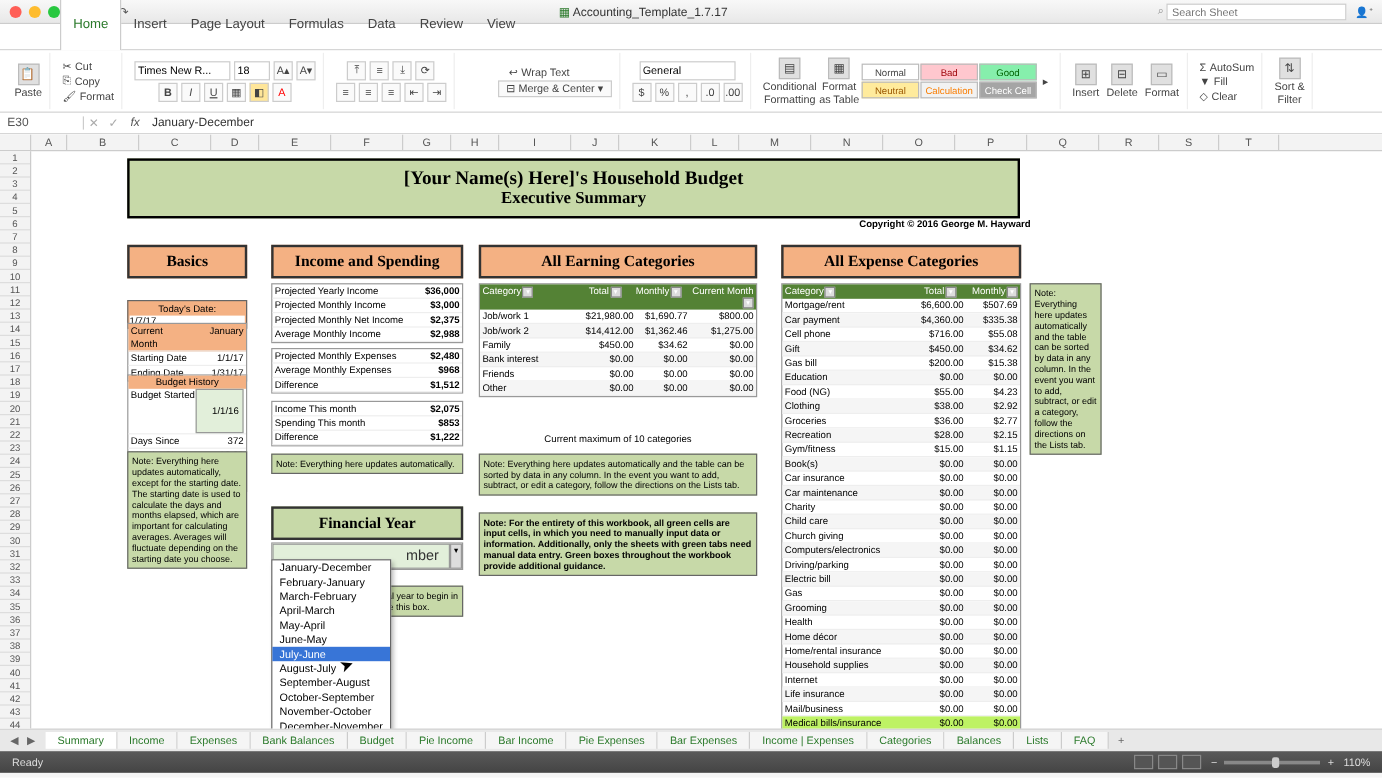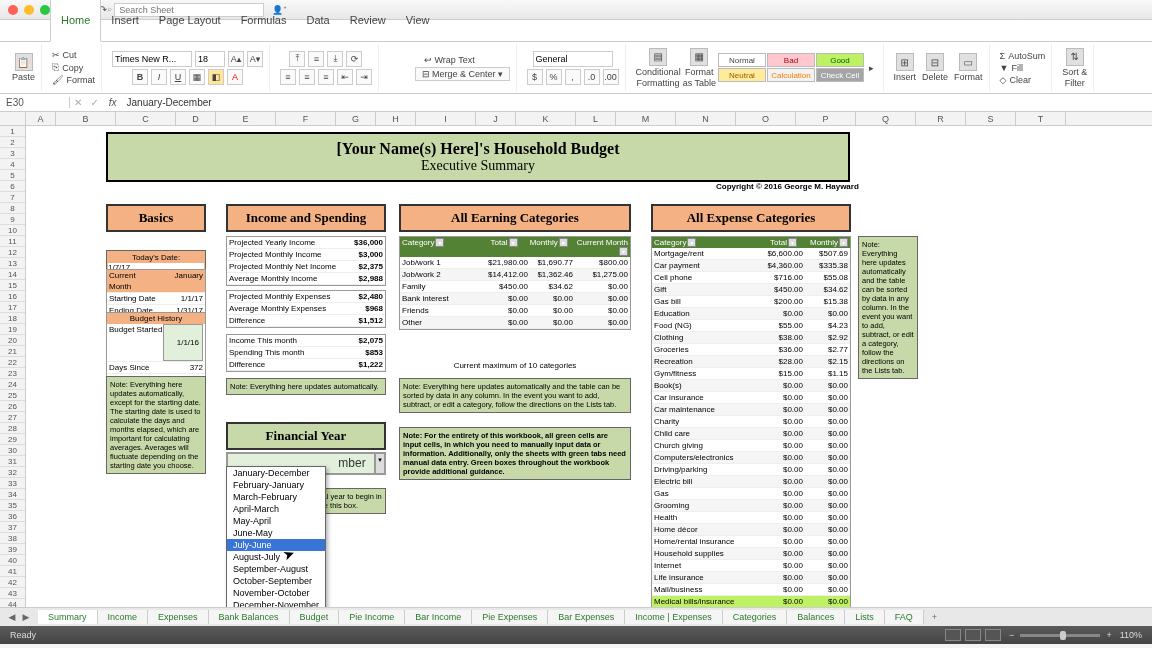--- a/index.html
+++ b/index.html
@@ -43,21 +43,21 @@
 .col-headers { display: flex; height: 14px; background:#f3f3f3; border-bottom:1px solid #ccc; }
 .corner { width:26px; border-right:1px solid #ccc;}
 .row-headers { position:absolute; top:14px; width:26px; background:#f3f3f3; border-right:1px solid #ccc;}
 .row-hdr { height:11px; border-bottom:1px solid #ddd; font-size:8px; color:#555; text-align:center; line-height:11px;}
 .cells { position:absolute; left:26px; top:14px; right:0; bottom:0; }
 
 
 .box { position:absolute; border:1px solid #999; }
 .title-box { background:#c7d9a8; border:2px solid #000; text-align:center; padding:6px;}
 .title-box .main { font-family:"Times New Roman",serif; font-size:16px; font-weight:bold;}
-.title-box .sub { font-family:"Times New Roman",serif; font-size:14px; font-weight:normal;}
+.title-box .sub { font-family:"Times New Roman",serif; font-size:14px; font-weight:bold;}
 .section-hdr { background:#f4b183; border:2px solid #333; text-align:center; font-family:"Times New Roman",serif; font-size:13px; padding:4px; font-weight:bold;}
 .sub-hdr { background:#c7d9a8; font-size:8px; text-align:center; padding:1px; border:1px solid #999;}
 .data-row { display:flex; font-size:8px; border-bottom:1px solid #eee; padding:0 2px; line-height:11px;}
 .data-row > span:first-child { flex:1; }
 .val { text-align:right; width:45px;}
 .note-box { background:#c7d9a8; border:1px solid #666; font-size:7.5px; padding:3px; line-height:9px;}
 .cat-hdr { background:#548235; color:#fff; font-size:8px; display:flex; padding:1px 2px;}
 .cat-hdr span { flex:1;}
 .input-cell { background:#e2efda; border:1px solid #999; padding:12px 3px; text-align:right; font-size:8px; line-height:11px;}
 .dropdown-arrow { width:10px; background:#ddd; border:1px solid #999; text-align:center; font-size:7px; line-height:11px;}
@@ -92,20 +92,24 @@
 <div class="titlebar">
   <div class="mac-buttons">
     <div class="mac-btn mac-red"></div>
     <div class="mac-btn mac-yellow"></div>
     <div class="mac-btn mac-green"></div>
   </div>
   <div class="qa-icons">
     <span>💾</span>
     <span>↶</span>
     <span>↷</span>
+  </div>
+  <div class="doc-title">
+    <span style="color:#2b7a2b;">▦</span>
+    <span>Accounting_Template_1.7.17</span>
   </div>
   <span style="color:#999;margin-right:2px;">⌕</span>
   <input class="search-box" placeholder="Search Sheet" style="">
   <span style="margin-left:8px;color:#666;">👤⁺</span>
 </div>
 
 <div class="ribbon-tabs">
   <div class="ribbon-tab active">Home</div>
   <div class="ribbon-tab">Insert</div>
   <div class="ribbon-tab">Page Layout</div>
@@ -198,21 +202,21 @@
       </div>
     <div class="ribbon-btn-lg">
         <div class="ribbon-icon">▦</div>
         <span>Format</span>
         <span>as Table</span>
       </div>
     <div style="display:flex;flex-direction:column;gap:1px;">
       <div style="display:flex;gap:1px">
         <div class="style-cell">Normal</div>
         <div class="style-cell" style="background:#ffc7ce;color:#9c0006">Bad</div>
-        <div class="style-cell" style="background:#bef264;color:#006100">Good</div>
+        <div class="style-cell" style="background:#86efac;color:#006100">Good</div>
       </div>
       <div style="display:flex;gap:1px">
         <div class="style-cell" style="background:#ffeb9c;color:#9c5700">Neutral</div>
         <div class="style-cell" style="background:#f2f2f2;color:#fa7d00">Calculation</div>
         <div class="style-cell" style="background:#a5a5a5;color:#fff">Check Cell</div>
       </div>
     </div>
     <span style="align-self:center;padding:0 3px">▸</span>
   </div>
   <div class="ribbon-group" style="flex-direction:row;gap:6px">

